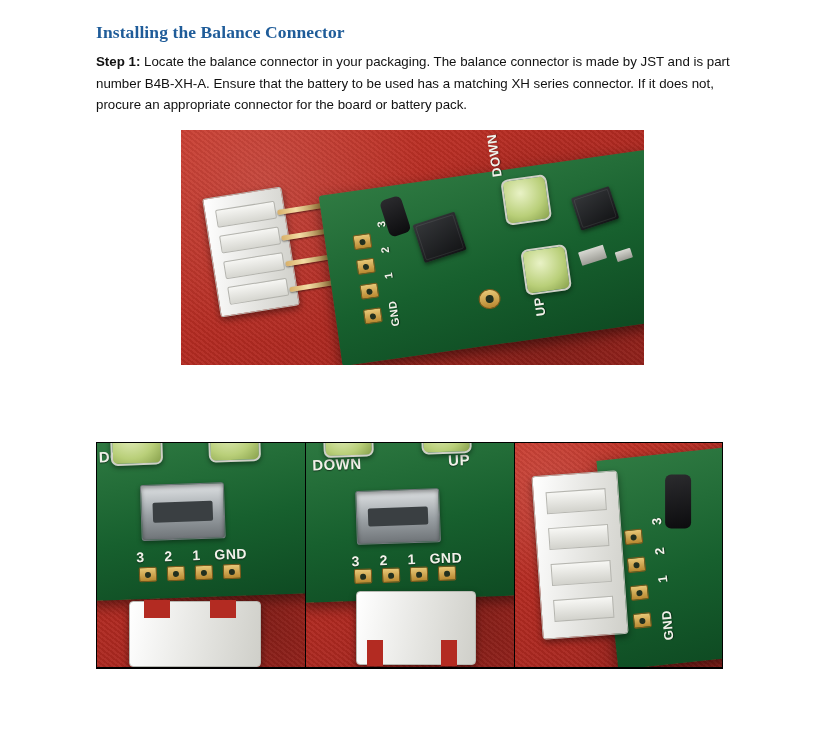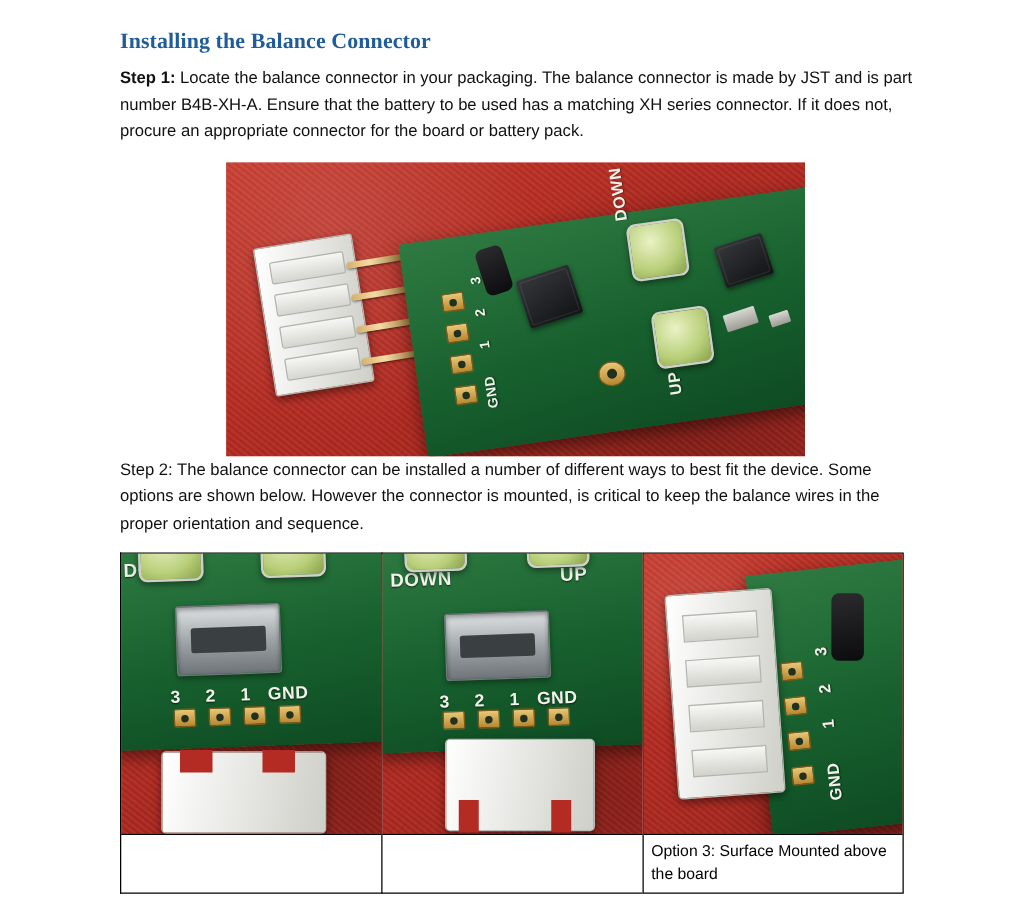--- a/index.html
+++ b/index.html
@@ -272,21 +272,20 @@
 
       <div class="chip" style="left:252px; top:34px; width:40px; height:34px; transform:rotate(-10deg);"></div>
       <div class="smd" style="left:250px; top:90px; width:26px; height:14px; transform:rotate(-10deg);"></div>
       <div class="smd" style="left:286px; top:96px; width:16px; height:10px; transform:rotate(-10deg);"></div>
       <div class="pad" style="left:144px; top:116px; width:20px; height:18px; border-radius:50%;">
           <span class="hole" style="left:6px; top:5px; width:8px; height:8px;"></span>
         </div>
     </div>
   </div>
 
-  <p class="body-text mid-text">Step 2: The balance connector can be installed a number of different ways to best fit the device. Some options are shown below. However the connector is mounted, is critical to keep the balance wires in the proper orientation and sequence.</p>
 
   <div class="options">
 
     <div class="option-cell">
       <div class="option-photo">
         <div class="felt"></div>
         <div class="pcb" style="left:-10px; top:-6px; width:230px; height:160px; transform:rotate(-2deg);">
           <div class="silk" style="left:14px; top:8px; font-size:15px;">DOWN</div>
           <div class="silk" style="left:150px; top:8px; font-size:15px;">UP</div>
           <div class="button-cap" style="left:26px; top:-22px; width:48px; height:44px;"></div>
@@ -371,18 +370,17 @@
           <div class="silk" style="left:46px; top:128px; font-size:13px; transform:rotate(-90deg); transform-origin:left top;">1</div>
           <div class="silk" style="left:46px; top:186px; font-size:13px; transform:rotate(-90deg); transform-origin:left top;">GND</div>
         </div>
         <div class="connector" style="left:22px; top:30px; width:84px; height:162px; border-radius:4px; transform:rotate(-4deg);">
           <div style="position:absolute; left:12px; top:16px; width:58px; height:20px; background:linear-gradient(180deg,#f7f7f4,#d2d2cc); border:1px solid #b5b5af;"></div>
           <div style="position:absolute; left:12px; top:52px; width:58px; height:20px; background:linear-gradient(180deg,#f7f7f4,#d2d2cc); border:1px solid #b5b5af;"></div>
           <div style="position:absolute; left:12px; top:88px; width:58px; height:20px; background:linear-gradient(180deg,#f7f7f4,#d2d2cc); border:1px solid #b5b5af;"></div>
           <div style="position:absolute; left:12px; top:124px; width:58px; height:20px; background:linear-gradient(180deg,#f7f7f4,#d2d2cc); border:1px solid #b5b5af;"></div>
         </div>
       </div>
-      <div class="option-caption">Option 3: Surface Mounted above the board</div>
     </div>
 
   </div>
 
 </div>
 
 </body></html>

